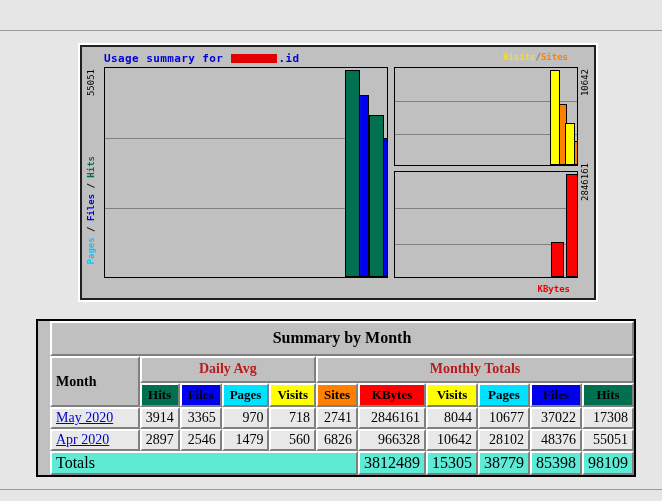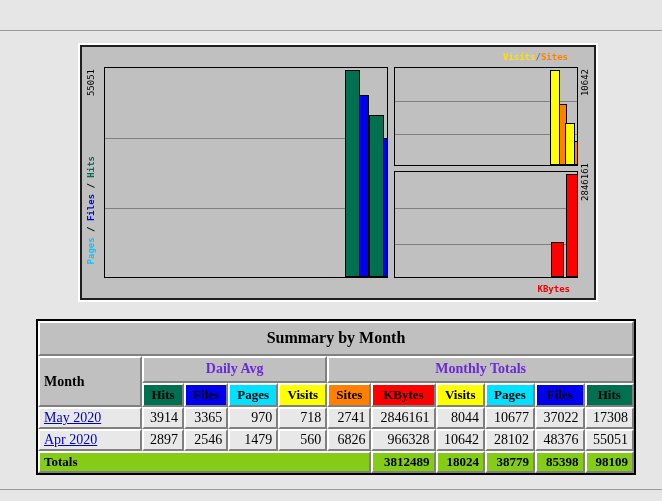--- a/index.html
+++ b/index.html
@@ -90,68 +90,70 @@
   #table-wrap{
     position:absolute;left:36px;top:319px;
     width:600px;
   }
   table{
     border-collapse:separate;border-spacing:0;
     width:100%;
     background:#c0c0c0;
     border:2px solid #000;
     font-family:"Liberation Serif", serif;
+    padding-left:12px;
   }
   .cap-cell{
     text-align:center;font-size:16px;font-weight:bold;
     padding:6px 0 7px 0;
     background:#c0c0c0;
     border:2px solid;
     border-color:#fff #808080 #808080 #fff;
   }
   th,td{
     font-size:13px;
     border:2px solid;
     border-color:#fff #808080 #808080 #fff;
     padding:1px 4px;
   }
   th.grp{
-    background:#c0c0c0;color:#6d28d9;font-weight:bold;
+    background:#c0c0c0;color:#b91c1c;font-weight:bold;
     text-align:center;font-size:14px;padding:3px 0 4px 0;
   }
   th.month-head{
     background:#c0c0c0;text-align:left;font-weight:bold;font-size:14px;
     width:92px;
     margin-top:44px;
   }
   th.ch{
     font-weight:bold;text-align:center;font-size:13px;
     padding:2px 6px;color:#000;
   }
   td.num{
     background:#e8e8e8;text-align:right;font-size:14px;
     white-space:nowrap;
   }
   td.mon{
     background:#e8e8e8;text-align:left;
   }
   td.mon a{color:#0000cc;text-decoration:underline;font-size:14px;}
   tr.totals td{
-    background:#84cc16;font-weight:bold;text-align:right;font-size:13px;
+    background:#5eead4;font-weight:normal;text-align:right;font-size:16px;
   }
   tr.totals td.tl{text-align:left;}
 </style>
 </head>
 <body>
 
 <hr class="hr-rule" id="rule-top">
 
 <div id="chart-wrap">
   <div id="chart">
 
+    <div id="chart-title"><span>Usage summary for </span><span id="redact"></span><span>.id</span></div>
 
     <div class="legend-top">
       <span class="lg-visits">Visits</span><span class="lg-sep">/</span><span class="lg-sites">Sites</span>
     </div>
 
     <div class="vlabel" id="ax-left-max">55051</div>
     <div class="vlabel" id="ax-left-title"><span class="t-pages">Pages</span><span class="t-sl"> / </span><span class="t-files">Files</span><span class="t-sl"> / </span><span class="t-hits">Hits</span></div>
 
     <div class="vlabel" id="ax-right-visits">10642</div>
     <div class="vlabel" id="ax-right-kb">2846161</div>
@@ -236,21 +238,21 @@
         <td class="num">6826</td>
         <td class="num">966328</td>
         <td class="num">10642</td>
         <td class="num">28102</td>
         <td class="num">48376</td>
         <td class="num">55051</td>
       </tr>
       <tr class="totals">
         <td class="tl" colspan="6">Totals</td>
         <td>3812489</td>
-        <td>18024</td>
+        <td>15305</td>
         <td>38779</td>
         <td>85398</td>
         <td>98109</td>
       </tr>
     </tbody>
   </table>
 </div>
 
 <hr class="hr-rule" id="rule-bottom">
 

